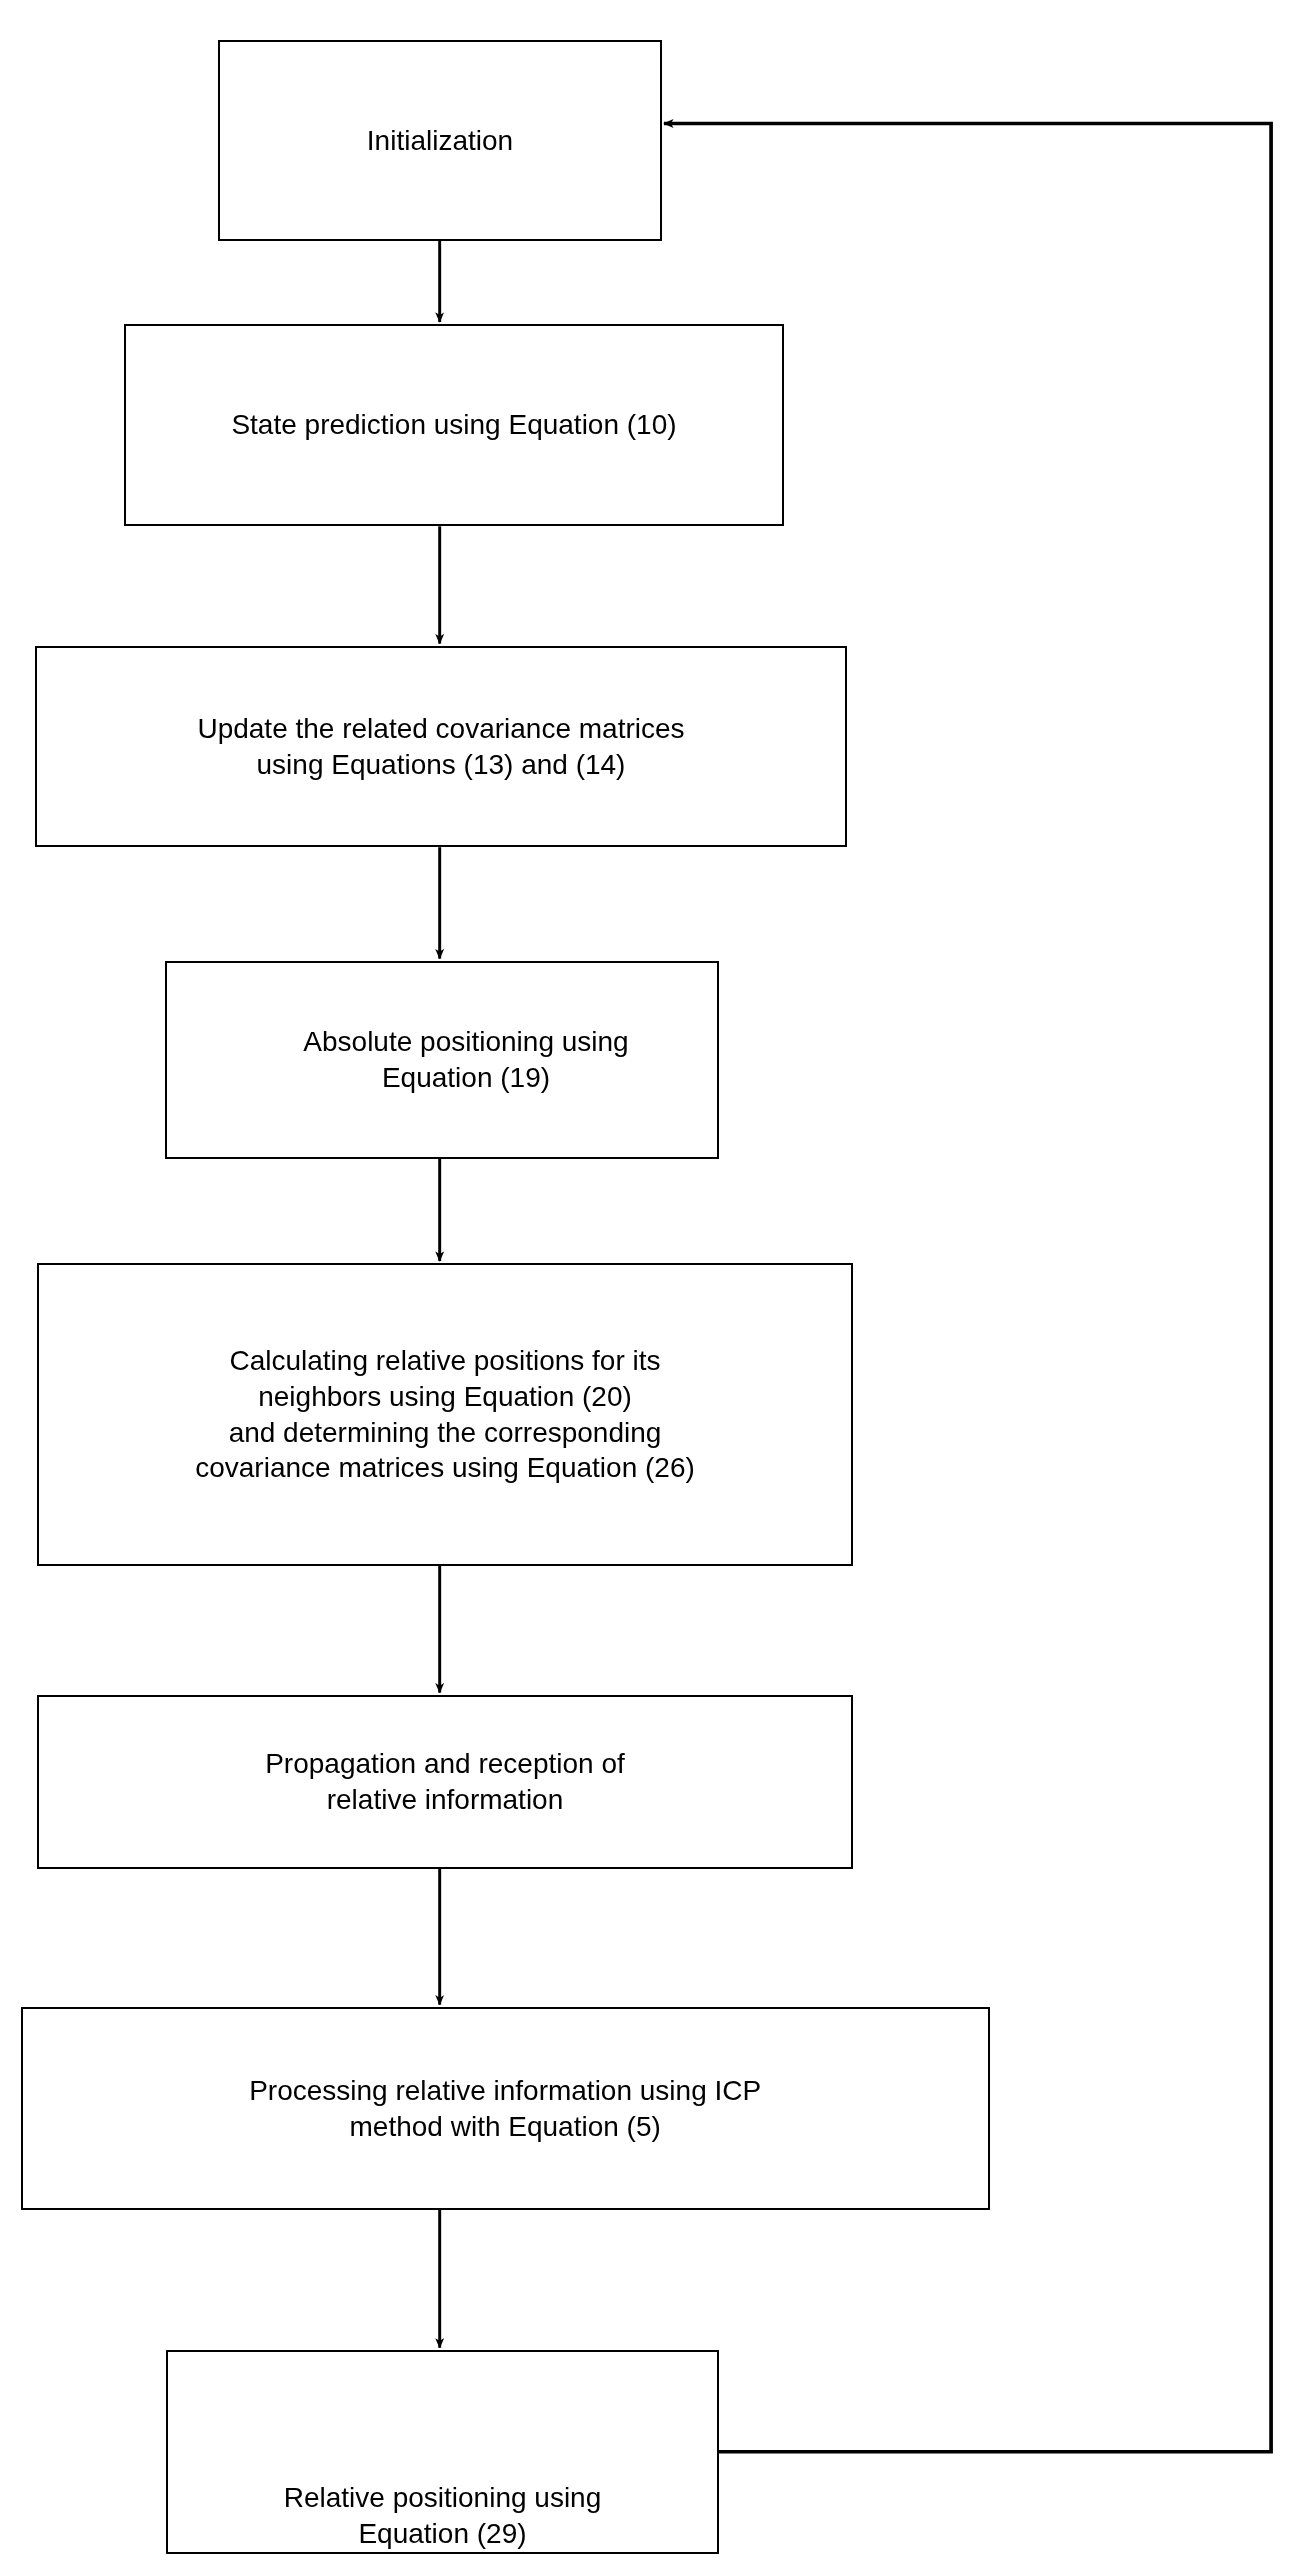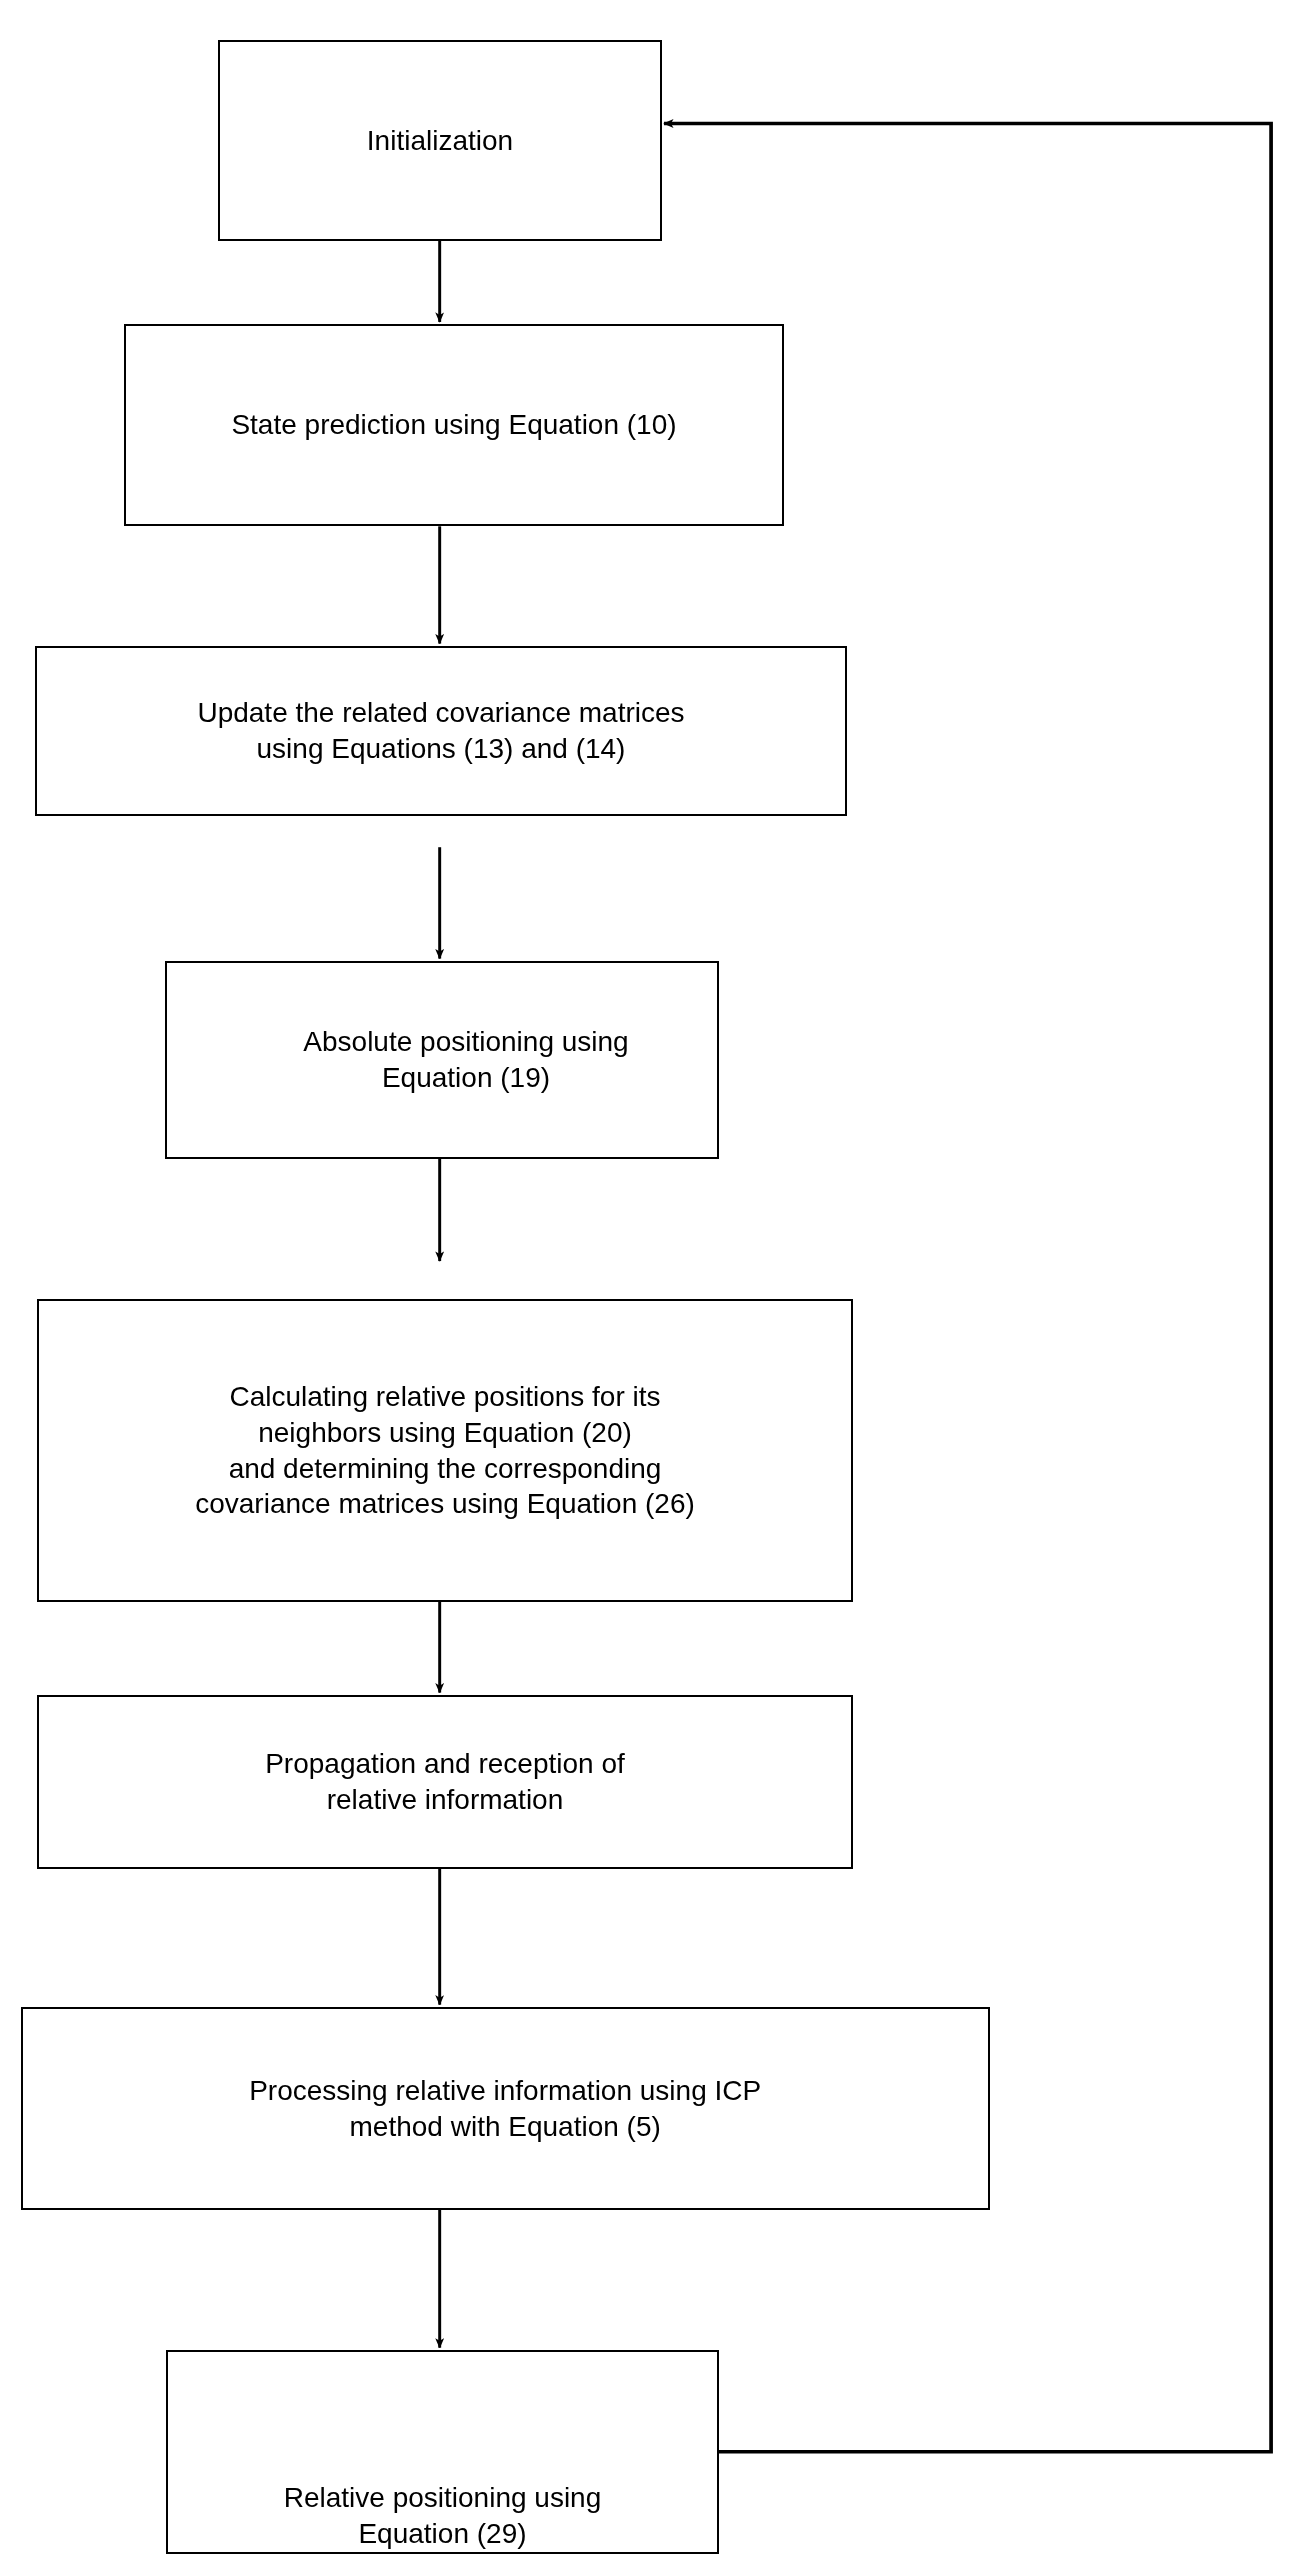--- a/index.html
+++ b/index.html
@@ -77,31 +77,31 @@
   </svg>
 
   <div class="node" style="left:218px; top:24px; width:444px; height:201px;margin-top:16px;">
     <span class="node-label">Initialization</span>
   </div>
 
   <div class="node" style="left:124px; top:324px; width:660px; height:202px;">
     <span class="node-label">State prediction using Equation (10)</span>
   </div>
 
-  <div class="node" style="left:35px; top:646px; width:812px; height:170px;">
+  <div class="node" style="left:35px; top:646px; width:812px; height:201px;">
     <span class="node-label">Update the related covariance matrices
 using Equations (13) and (14)</span>
   </div>
 
   <div class="node" style="left:165px; top:961px; width:554px; height:198px;padding-left:48px;">
     <span class="node-label">Absolute positioning using
 Equation (19)</span>
   </div>
 
-  <div class="node" style="left:37px; top:1263px; width:816px; height:303px;margin-top:36px;">
+  <div class="node" style="left:37px; top:1263px; width:816px; height:303px;">
     <span class="node-label">Calculating relative positions for its
 neighbors using Equation (20)
 and determining the corresponding
 covariance matrices using Equation (26)</span>
   </div>
 
   <div class="node" style="left:37px; top:1695px; width:816px; height:174px;">
     <span class="node-label">Propagation and reception of
 relative information</span>
   </div>

